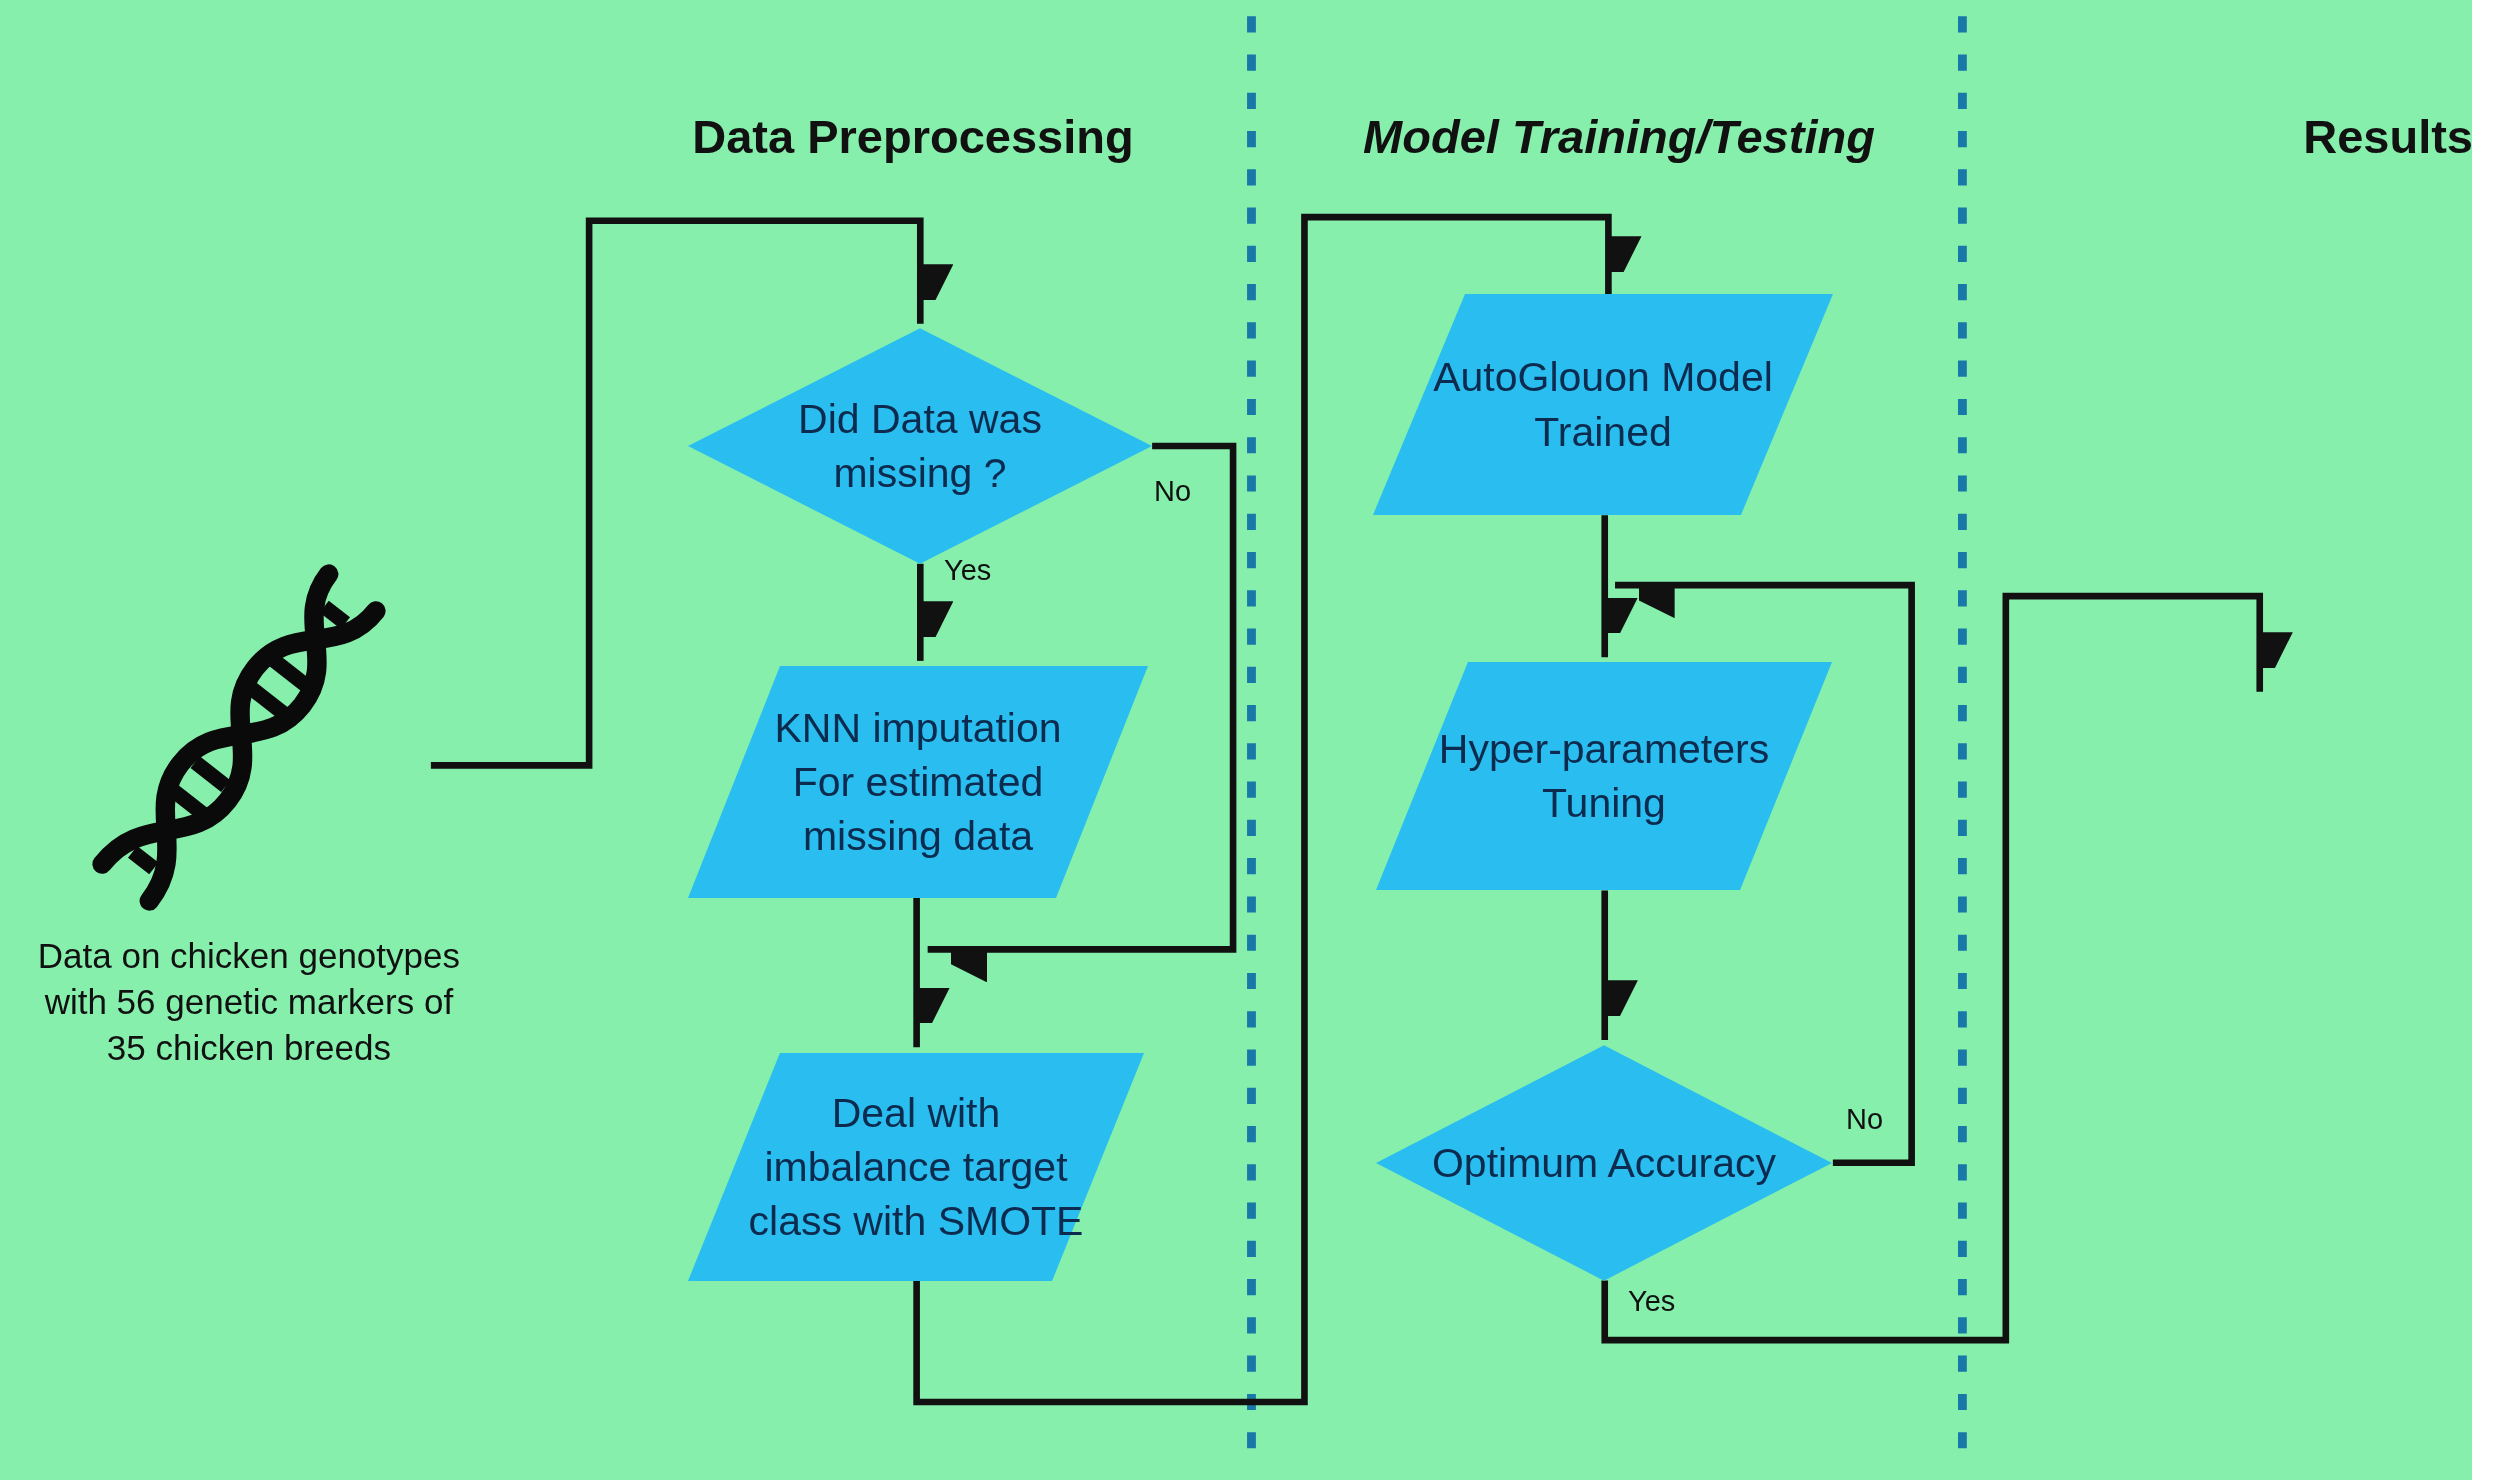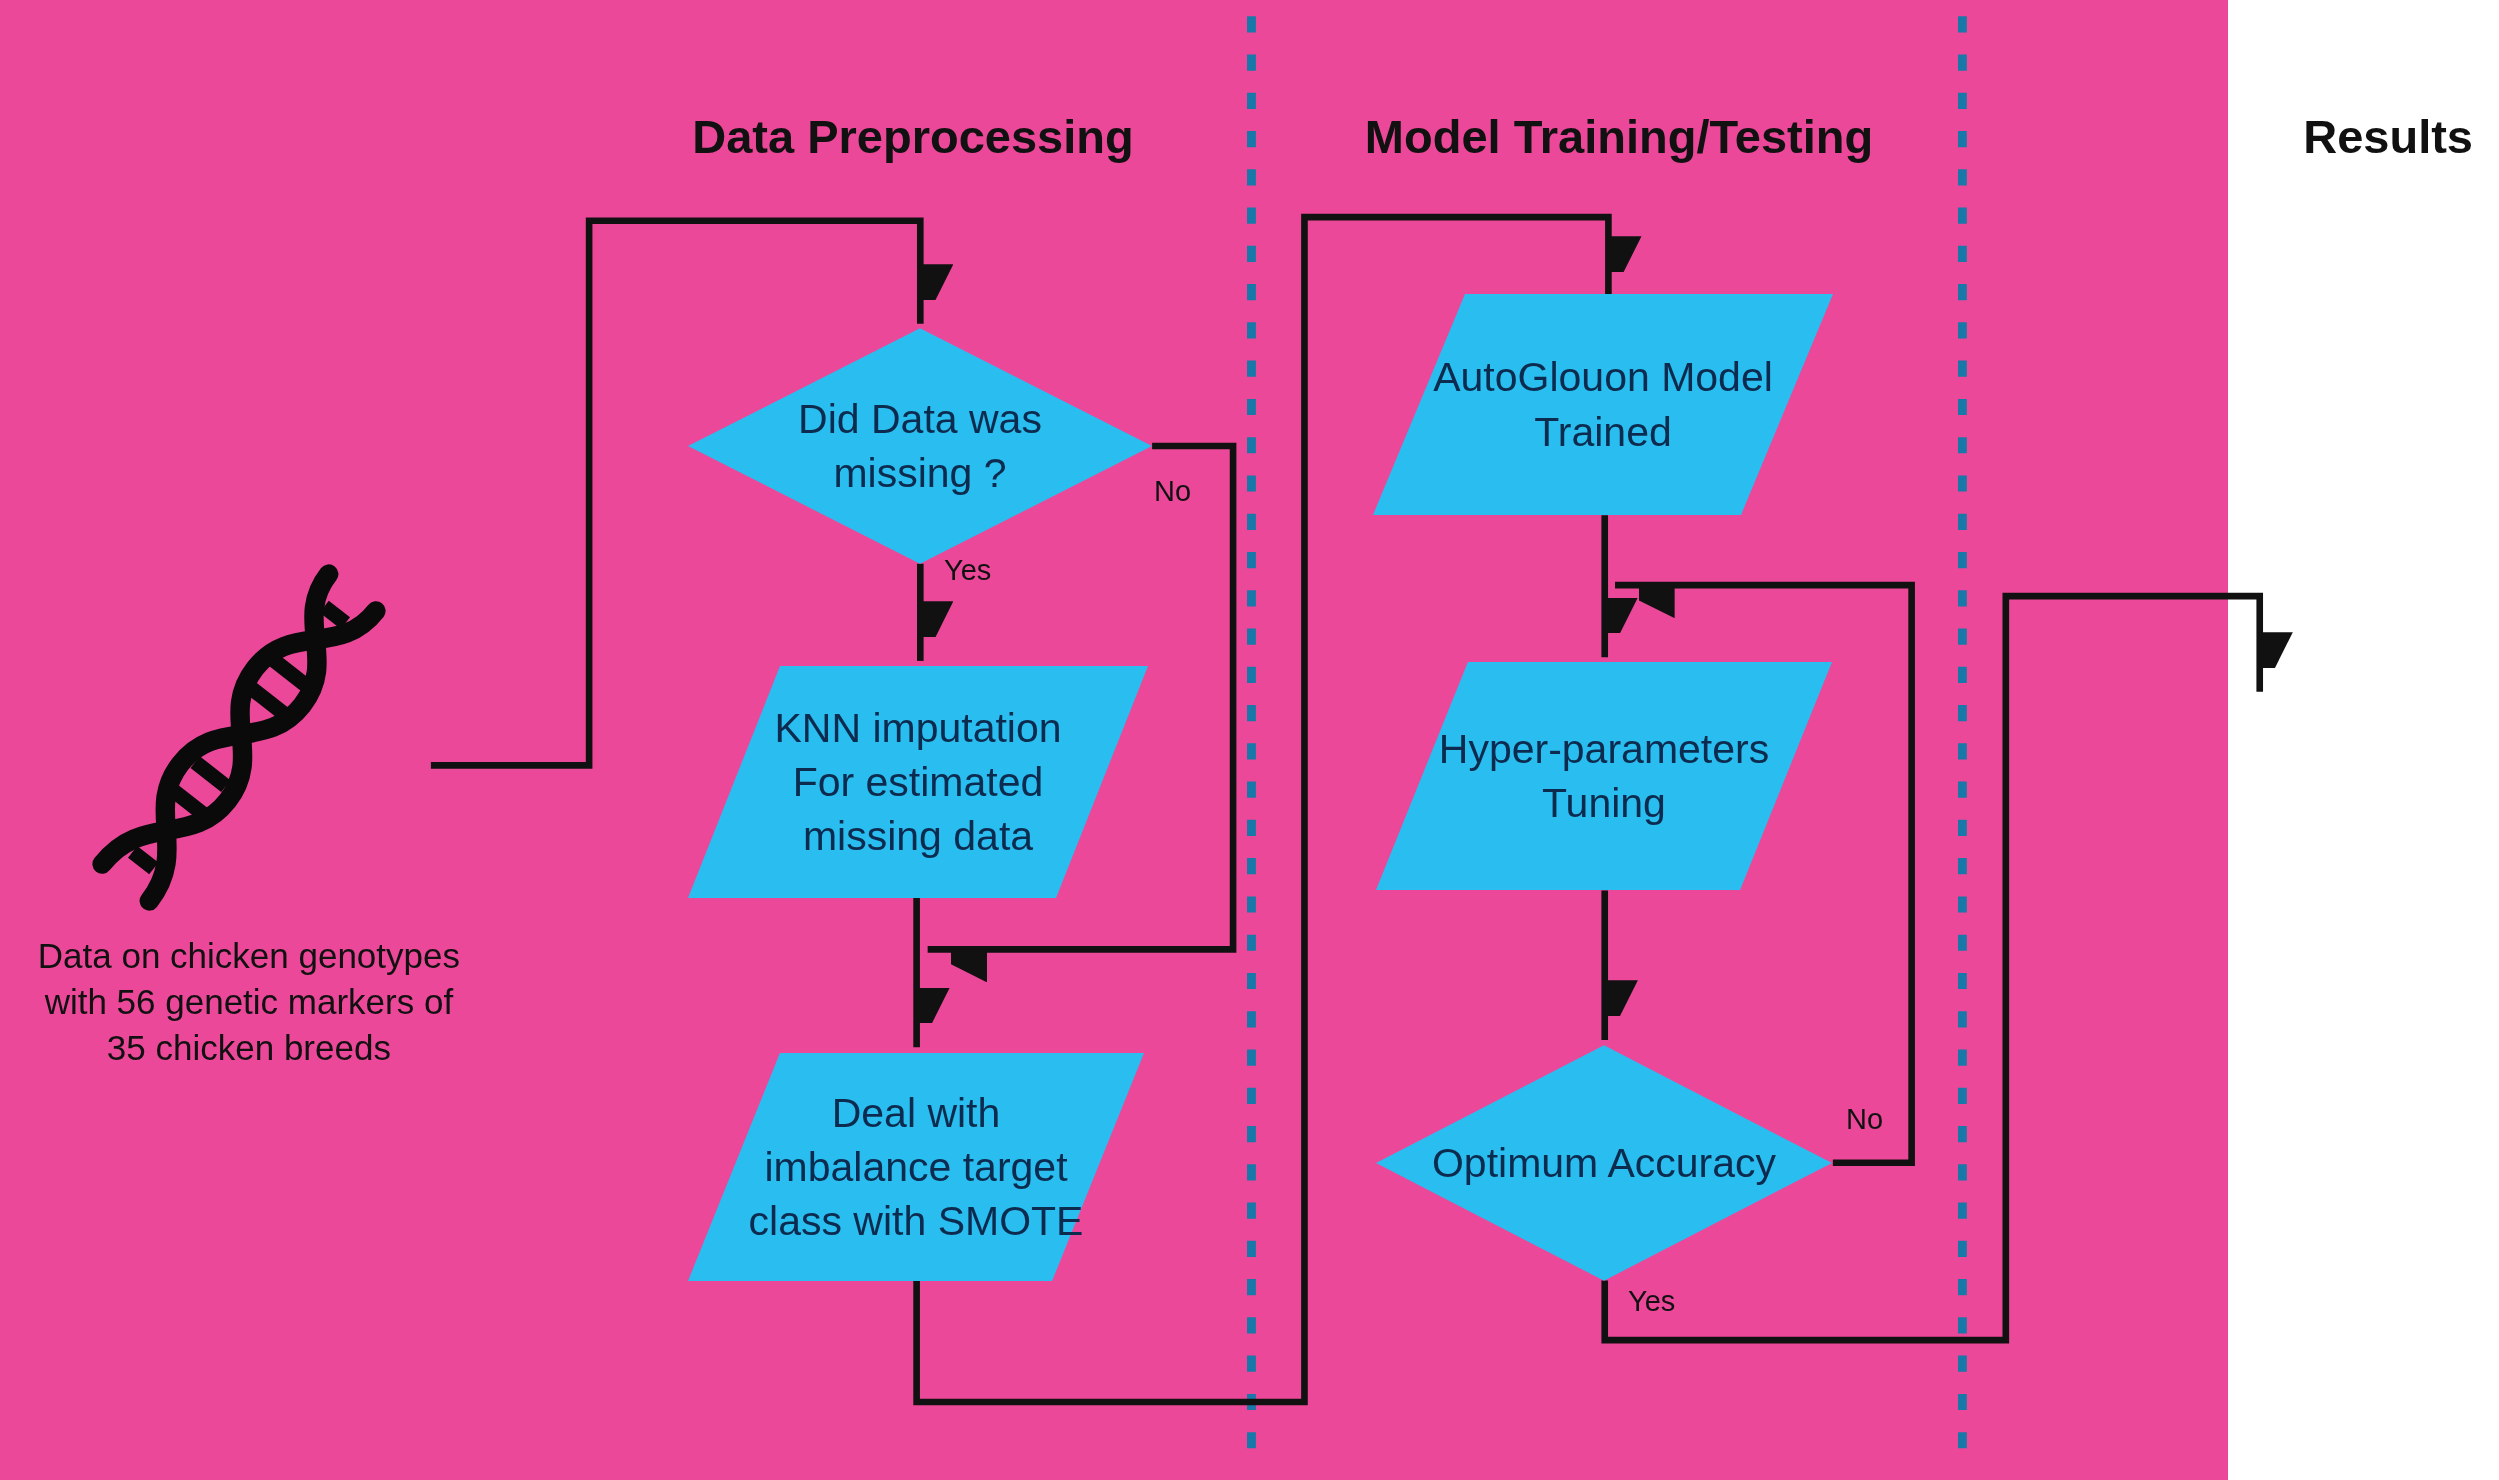--- a/index.html
+++ b/index.html
@@ -1,18 +1,18 @@
 <!DOCTYPE html>
 <html style="font-size:11.8px"><head>
 <meta charset="utf-8">
 <style>
   html,body{margin:0;padding:0;background:#ffffff;}
   body{width:2500px;height:1480px;overflow:hidden;
        font-family:"Liberation Sans","DejaVu Sans",sans-serif;}
-  .canvas{position:relative;width:2228px;height:1480px;background:#ec4899;}
+  .canvas{position:relative;width:2472px;height:1480px;background:#86efac;}
   .canvas > svg.wires{position:absolute;left:0;top:0;pointer-events:none;}
   .title{position:absolute;font-size:47px;font-weight:bold;color:#111111;
          text-align:center;white-space:pre-line;letter-spacing:0;}
   .node{position:absolute;}
   .node svg{position:absolute;left:0;top:0;display:block;}
   .node .label{position:absolute;left:0;top:0;width:100%;height:100%;
       display:flex;align-items:center;justify-content:center;text-align:center;
       font-size:41px;line-height:1.32;color:#0D2B4E;white-space:pre-line;}
   .edge-label{position:absolute;font-size:29px;color:#111111;white-space:pre-line;}
   .caption{position:absolute;font-size:35px;line-height:1.32;color:#111111;
@@ -47,21 +47,21 @@
     <polyline points="2180,700 2180,893" fill="none" stroke="#111111" stroke-width="9" marker-end="url(#arrow)"></polyline>
 
     <polyline points="2490,1580 2597,1580 2597,795 2194,795" fill="none" stroke="#111111" stroke-width="9" marker-end="url(#arrow)"></polyline>
 
     <polyline points="2180,1210 2180,1413" fill="none" stroke="#111111" stroke-width="9" marker-end="url(#arrow)"></polyline>
 
     <polyline points="2180,1740 2180,1821 2725,1821 2725,810 3070,810 3070,940" fill="none" stroke="#111111" stroke-width="9" marker-end="url(#arrow)"></polyline>
   </svg>
 
   <div class="title" style="left:648px;top:109px;width:530px;">Data Preprocessing</div>
-  <div class="title" style="left:1354px;top:109px;width:530px;">Model Training/Testing</div>
+  <div class="title" style="left:1354px;top:109px;width:530px;font-style:italic;">Model Training/Testing</div>
   <div class="title" style="left:2098px;top:109px;width:375px;text-align:right;">Results</div>
 
   <div>
     <svg class="dna" style="left:184px;top:543px;" width="110" height="389" viewBox="0 0 140 520">
       <g fill="none" stroke="#0A0A0A" stroke-width="26" stroke-linecap="round">
         <path d="M30,14 C30,92 110,96 110,174 C110,252 30,258 30,336 C30,414 110,420 110,506"></path>
         <path d="M110,14 C110,92 30,96 30,174 C30,252 110,258 110,336 C110,414 30,420 30,506"></path>
       </g>
       <g stroke="#0A0A0A" stroke-width="20" stroke-linecap="butt">
         <line x1="52" y1="52" x2="88" y2="52"></line>

